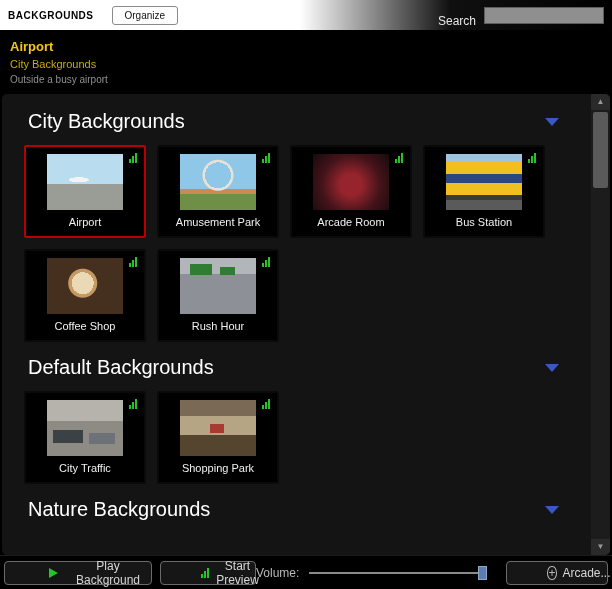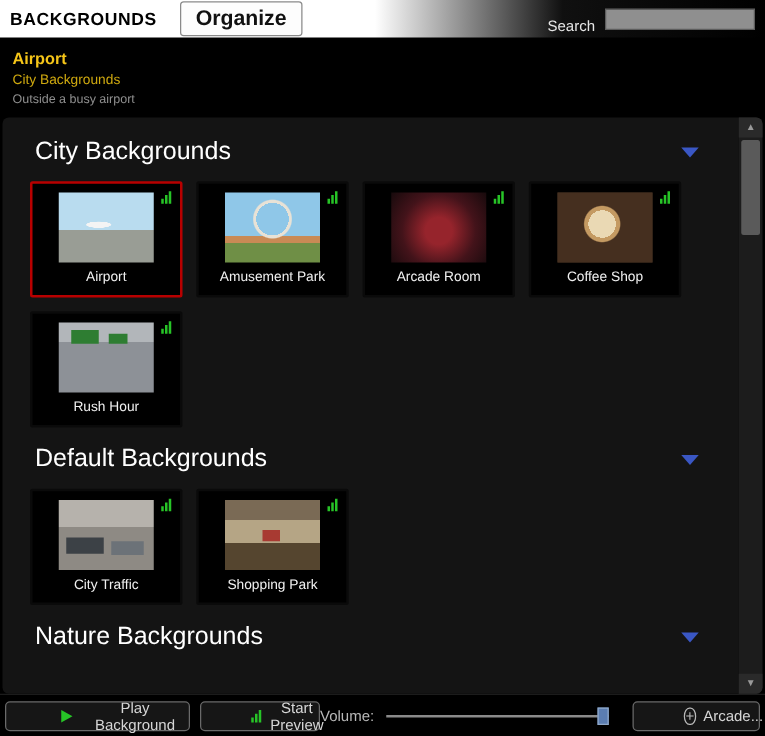--- a/index.html
+++ b/index.html
@@ -15,36 +15,35 @@
   
   .topbar {
     height: 30px;
     flex: 0 0 30px;
     background: linear-gradient(90deg, #ffffff 0, #ffffff 300px, #101010 450px, #000 612px);
     display: flex;
     align-items: center;
     padding: 0 8px;
   }
   .app-title {
-    font-size: 14px;
+    font-size: 10px;
     font-weight: bold;
     color: #000;
     letter-spacing: 0.5px;
   }
   .organize-btn {
     margin-left: 18px;
     background: #fdfdfd;
     border: 1px solid #8a8a8a;
     border-radius: 3px;
     padding: 3px 12px;
-    font-size: 17px;
+    font-size: 10px;
     color: #111;
     font-family: "Liberation Sans", sans-serif;
     cursor: pointer;
-    font-weight: bold;
   }
   .topbar .spacer { flex: 1; }
   .search-label {
     color: #e6e6e6;
     font-size: 12px;
     margin-right: 8px;
     margin-top: 12px;
   }
   .search-input {
     width: 120px;
@@ -334,20 +333,29 @@
         <div class="tile-label">Amusement Park</div>
       </div>
       <div class="tile">
         <div class="eq">
             <i></i>
             <i></i>
             <i></i>
           </div>
         <div class="thumb th-arcade"></div>
         <div class="tile-label">Arcade Room</div>
+      </div>
+      <div class="tile">
+        <div class="eq">
+            <i></i>
+            <i></i>
+            <i></i>
+          </div>
+        <div class="thumb th-bus"></div>
+        <div class="tile-label">Bus Station</div>
       </div>
       <div class="tile">
         <div class="eq">
             <i></i>
             <i></i>
             <i></i>
           </div>
         <div class="thumb th-coffee"></div>
         <div class="tile-label">Coffee Shop</div>
       </div>

